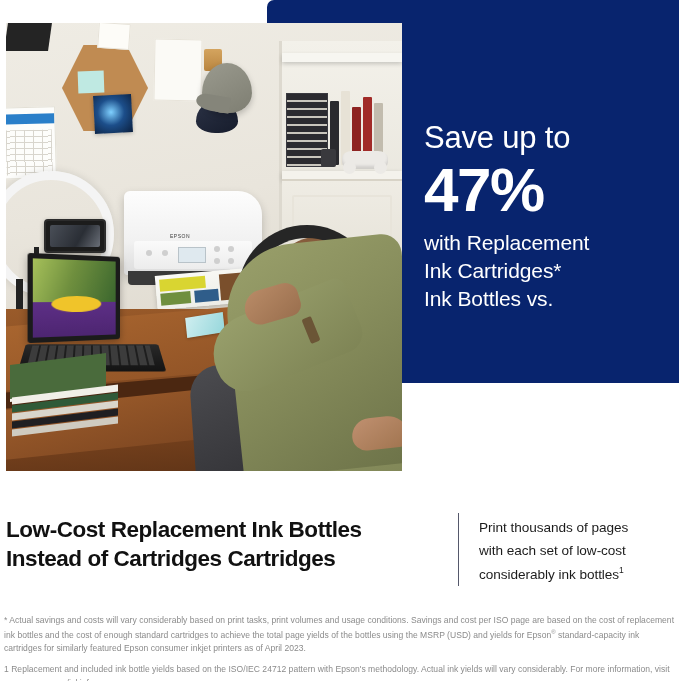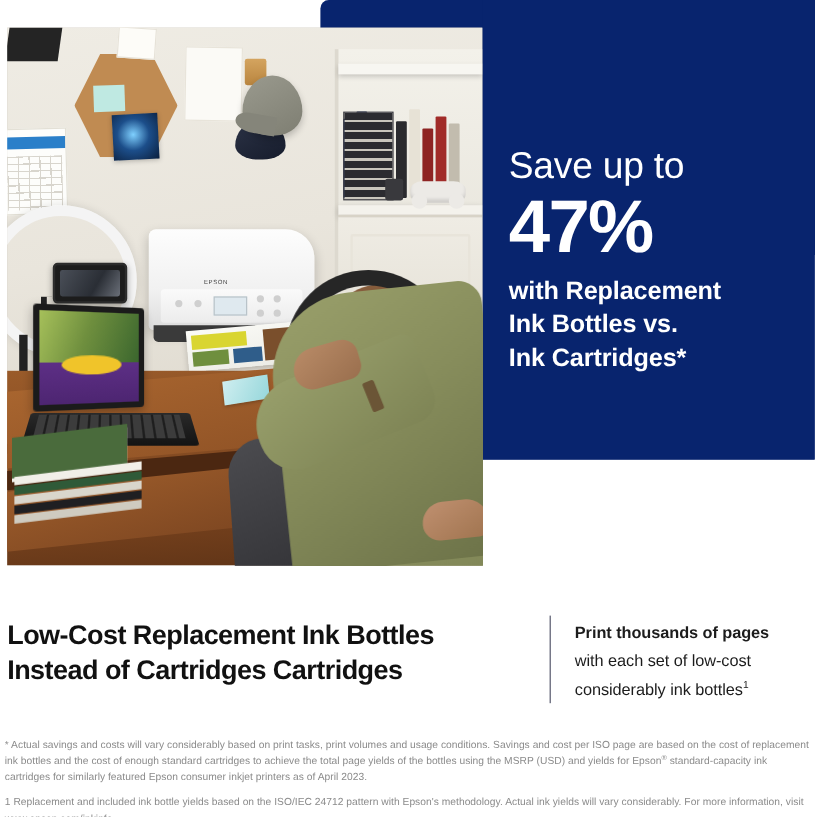--- a/index.html
+++ b/index.html
@@ -384,21 +384,21 @@
   .promo-big {
     font-size: 62px;
     font-weight: 700;
     line-height: 1.02;
     letter-spacing: -1.5px;
     margin-top: 4px;
     margin-bottom: 8px;
   }
   .promo-sub {
     font-size: 21px;
-    font-weight: 700;
+    font-weight: 400;
     line-height: 1.33;
     letter-spacing: -0.1px;
   }
 
   
   .headline-row {
     position: absolute;
     left: 0; top: 505px;
     width: 582px;
     height: 92px;
@@ -421,21 +421,21 @@
   }
   .headline-right {
     position: absolute;
     left: 479px; top: 11px;
     width: 196px;
     font-size: 13.6px;
     line-height: 1.72;
     color: #1c1c1c;
     letter-spacing: -0.05px;
   }
-  .headline-right .bold { font-weight: 700; }
+  .headline-right .bold { font-weight: 400; }
   .headline-right sup { font-size: 8.5px; vertical-align: super; }
 
   
   .footnotes {
     position: absolute;
     left: 4px;
     top: 614px;
     width: 672px;
     color: #8b8b8b;
     font-size: 8.55px;
@@ -548,22 +548,22 @@
       <div class="ph-hand-l"></div>
       <div class="ph-hand-u"></div>
     </div>
   </div>
 
   <div class="promo-text">
     <div class="promo-line1">Save up to</div>
     <div class="promo-big">47%</div>
     <div class="promo-sub">
       <div>with Replacement</div>
+      <div>Ink Cartridges*</div>
       <div>Ink Bottles vs.</div>
-      <div>Ink Cartridges*</div>
     </div>
   </div>
 </div>
 
 <div class="headline-row">
   <div class="headline-left">
     <div>Low-Cost Replacement Ink Bottles</div>
     <div>Instead of Cartridges Cartridges</div>
   </div>
   <div class="headline-divider"></div>

